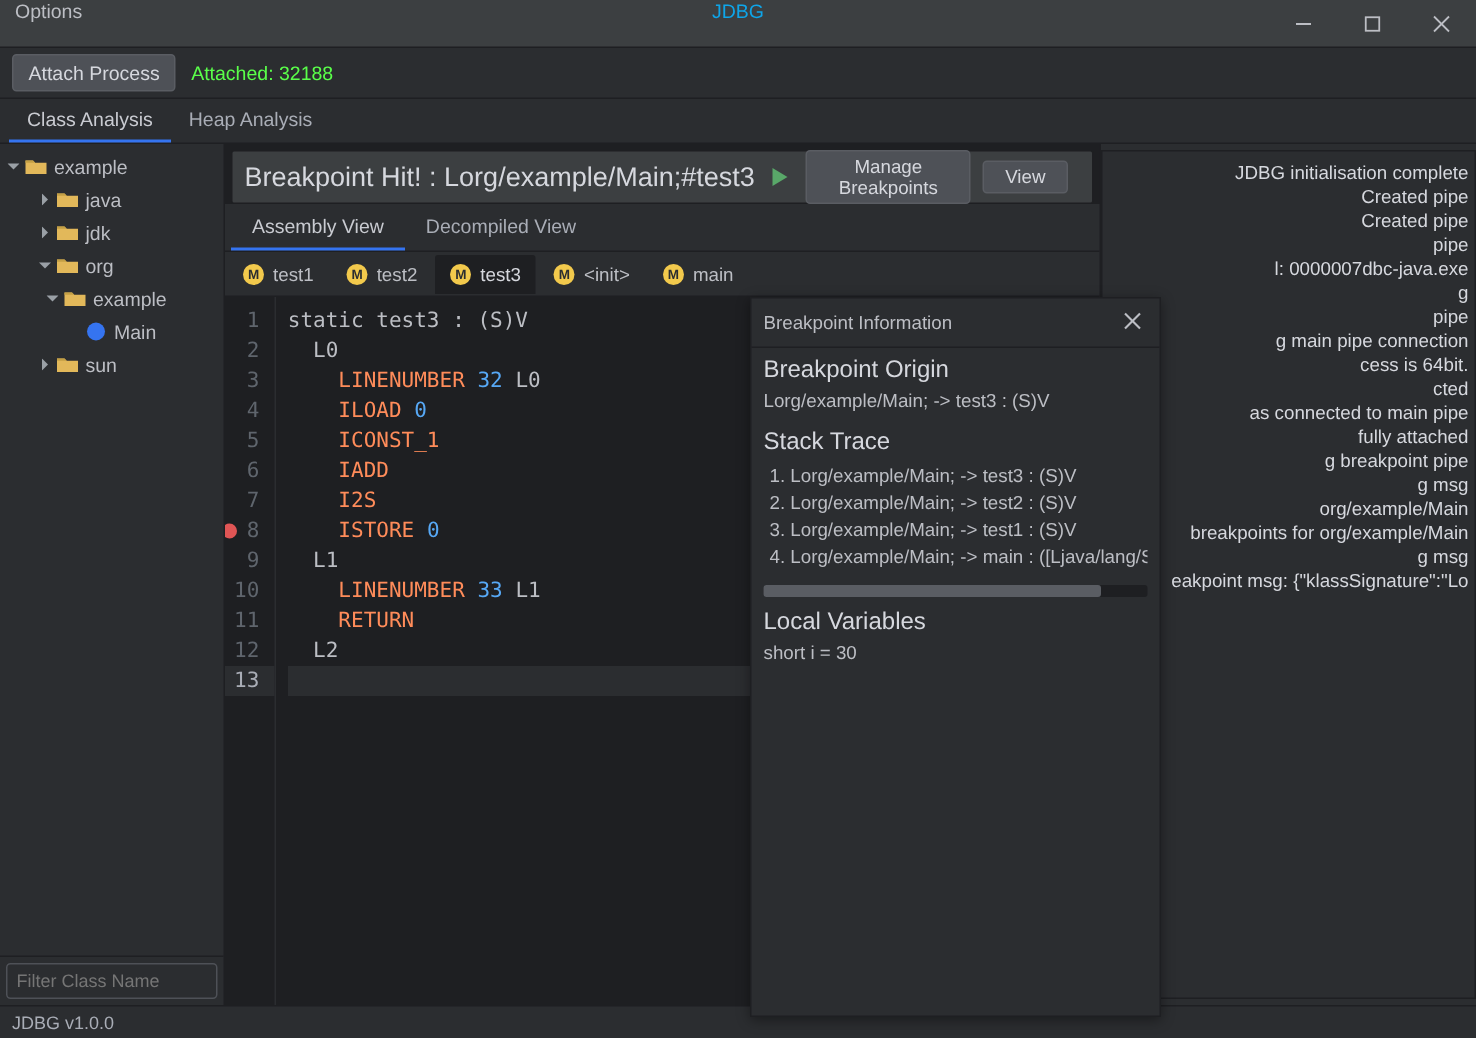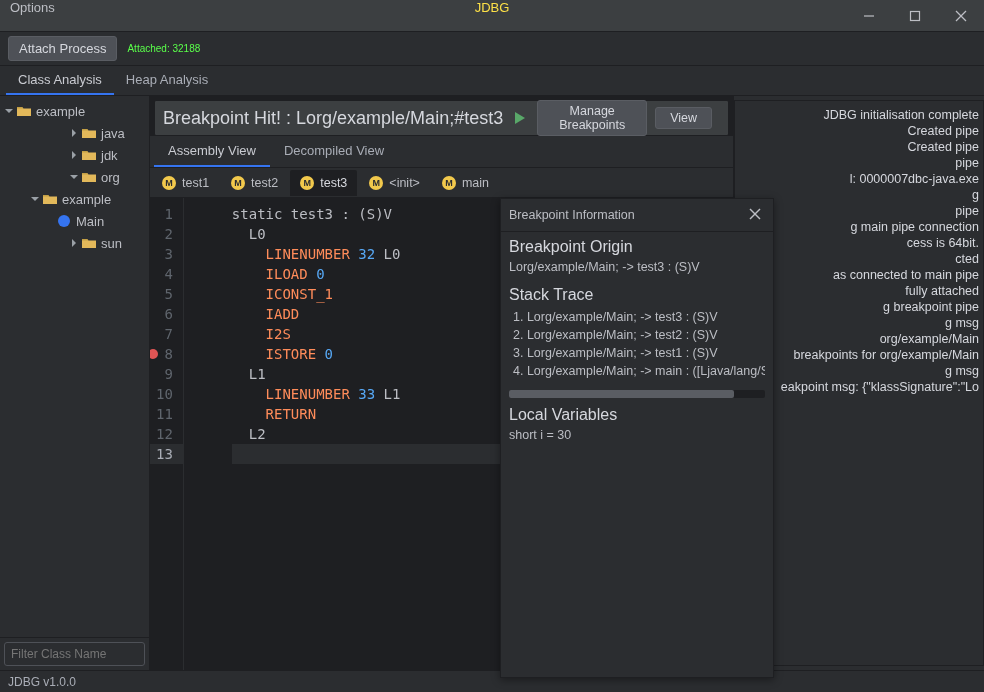--- a/index.html
+++ b/index.html
@@ -18,21 +18,21 @@
     background: #3c3f41;
     display: flex;
     align-items: flex-start;
     padding-left: 10px;
     position: relative;
     border-bottom: 1px solid #1e1f22;
   }
   .titlebar .options { color: #bcbec4; cursor: pointer; }
   .titlebar .centered-title {
     position: absolute; left: 0; right: 0; text-align: center; pointer-events: none;
-    color: #fde047;
+    color: #0ea5e9;
   }
   .win-controls { margin-left: auto; display: flex; height: 100%; }
   .win-btn {
     width: 46px; height: 100%; display:flex; align-items:center;justify-content:center;
     color:#bcbec4; cursor:pointer;
   }
   .win-btn svg { width:12px; height:12px; stroke:#bcbec4; stroke-width:1.2; fill:none; }
 
   
   .toolbar {
@@ -45,21 +45,21 @@
   }
   .btn {
     background: #4e5157;
     color: #d6d8de;
     border: 1px solid #5a5d63;
     border-radius: 3px;
     padding: 4px 10px;
     font-size: 13px;
     cursor: pointer;
   }
-  .attached-label { margin-left: 10px; color: #5aff4a; font-size: 10px; }
+  .attached-label { margin-left: 10px; color: #5aff4a; font-size: 13px; }
 
   
   .top-tabs {
     height: 30px;
     display: flex;
     align-items: flex-end;
     border-bottom: 1px solid #1e1f22;
     background:#2b2d30;
   }
   .left-tabs { display:flex; padding-left:6px; }
@@ -89,21 +89,21 @@
     cursor:pointer;
     color:#bcbec4;
     font-size:13px;
   }
   .tw { width:14px; display:flex; align-items:center; justify-content:center; }
   .tw svg { width:8px; height:8px; fill:#9aa0a6; }
   .folder-icon { width:16px; height:14px; margin-right:4px; }
   .folder-icon svg { width:16px; height:14px; }
   .leaf-icon { width:12px; height:12px; border-radius:50%; background:#3574f0; margin-right:6px; margin-left:2px; }
   .tree-item.depth0 { padding-left:2px; }
-  .tree-item.depth1 { padding-left:23px;margin-left:44px; }
+  .tree-item.depth1 { padding-left:23px; }
   .tree-item.depth2 { padding-left:28px; }
   .tree-item.depth3 { padding-left:42px; }
   .filter-box {
     border-top:1px solid #1e1f22;
     padding:4px;
   }
   .filter-box input {
     width:100%; background:#2b2d30; border:1px solid #4e5157; border-radius:3px;
     padding:4px 6px; color:#8e9299; font-size:12px;
   }
@@ -194,21 +194,21 @@
     padding:0 10px 0 6px;
     color:#5f656d;
     position:relative;
   }
   .gutter .gline.current { background:#2b2d30; color:#a9adb6; }
   .bp-dot {
     width:10px; height:10px; border-radius:50%; background:#e05555;
     position:absolute; left:-2px;
   }
   .code {
-    flex:1; padding:6px 0 6px 8px;margin-left:40px;
+    flex:1; padding:6px 0 6px 8px;
   }
   .cline {
     height:20px; line-height:20px; white-space:pre;
     color:#bcbec4;
   }
   .cline.current { background:#2b2d30; }
   .kw { color:#ff8c5a; }
   .num { color:#57a8f5; }
 
   

